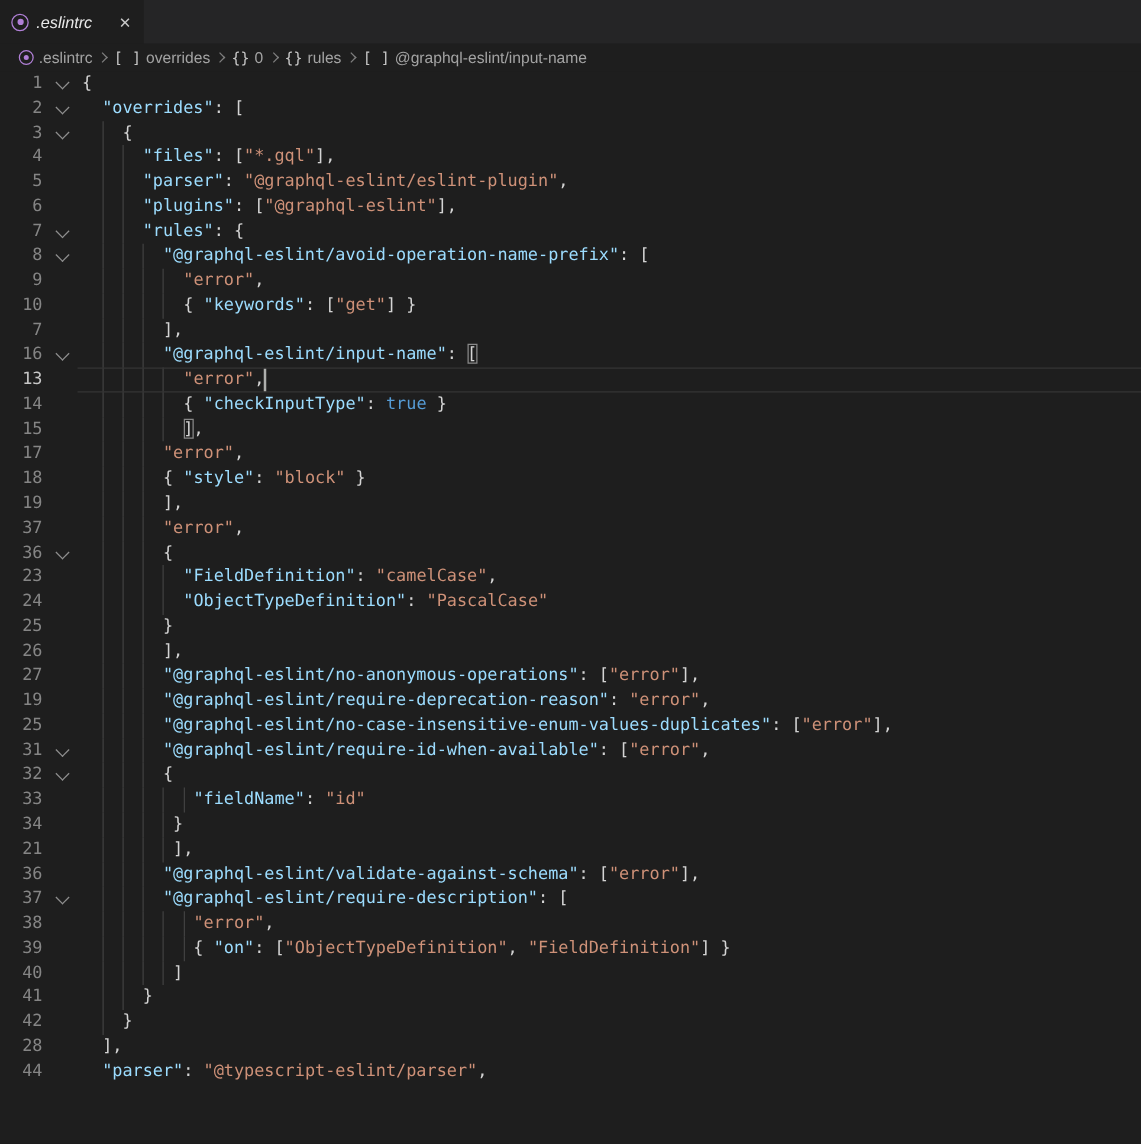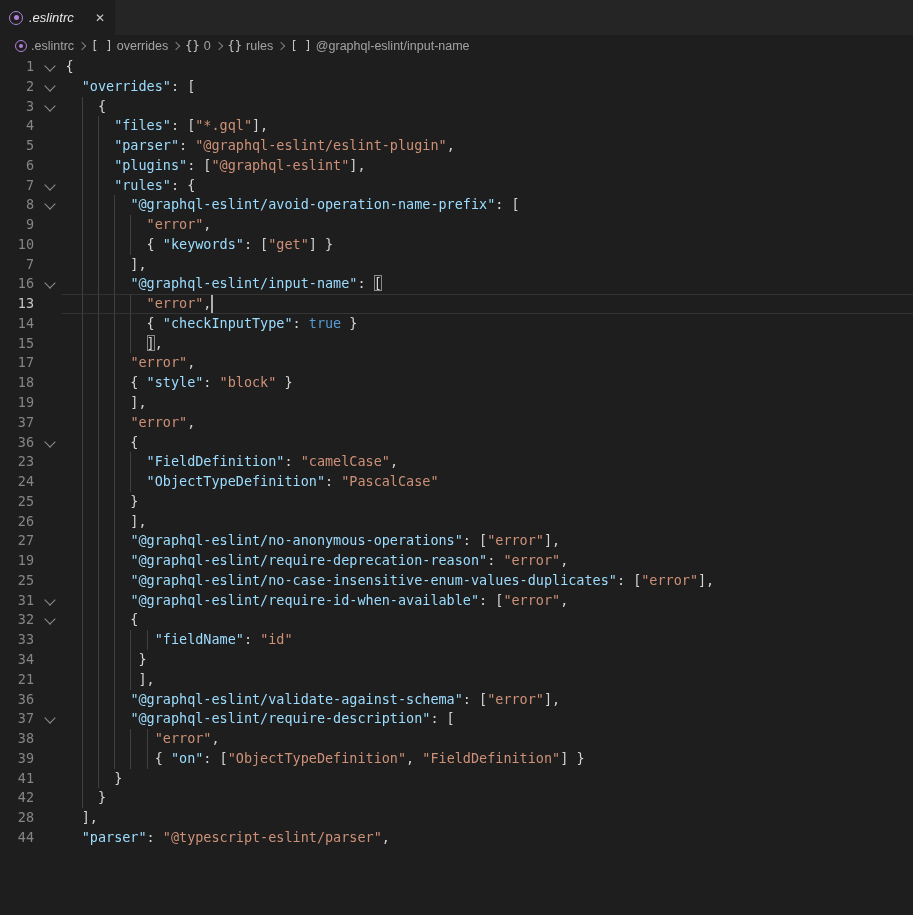--- a/index.html
+++ b/index.html
@@ -349,20 +349,28 @@
       <div class="guide" style="left: 97.936px;"></div>
       <div class="guide" style="left: 114.154px;"></div>
       <div class="guide" style="left: 130.372px;"></div>
       <div class="guide" style="left: 146.59px;"></div>
       <span class="num">39</span>
       <span class="txt"><span class="tp">           { </span><span class="tk">"on"</span><span class="tp">: [</span><span class="ts">"ObjectTypeDefinition"</span><span class="tp">, </span><span class="ts">"FieldDefinition"</span><span class="tp">] }</span></span>
     </div>
     <div class="line">
       <div class="guide" style="left: 81.718px;"></div>
       <div class="guide" style="left: 97.936px;"></div>
+      <div class="guide" style="left: 114.154px;"></div>
+      <div class="guide" style="left: 130.372px;"></div>
+      <span class="num">40</span>
+      <span class="txt"><span class="tp">         ]</span></span>
+    </div>
+    <div class="line">
+      <div class="guide" style="left: 81.718px;"></div>
+      <div class="guide" style="left: 97.936px;"></div>
       <span class="num">41</span>
       <span class="txt"><span class="tp">      }</span></span>
     </div>
     <div class="line">
       <div class="guide" style="left: 81.718px;"></div>
       <span class="num">42</span>
       <span class="txt"><span class="tp">    }</span></span>
     </div>
     <div class="line">
       <span class="num">28</span>

